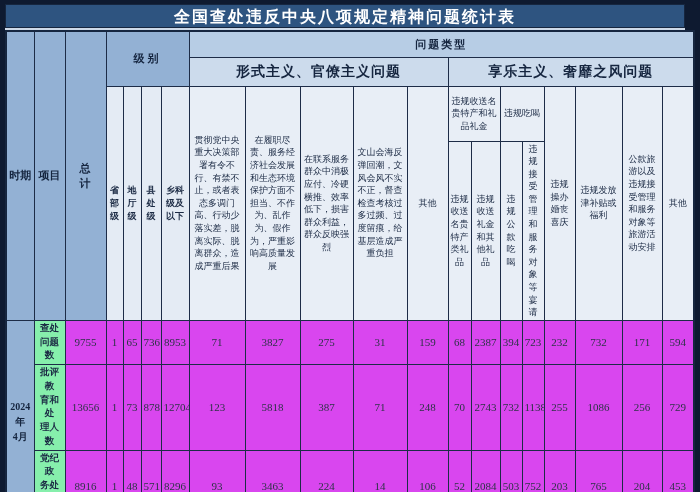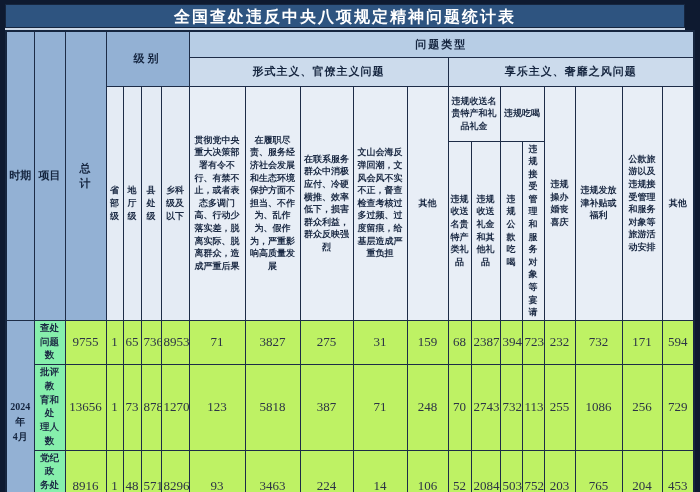--- a/index.html
+++ b/index.html
@@ -17,26 +17,26 @@
   table.stats{
     border-collapse:collapse;table-layout:fixed;width:690px;
     border:2px solid #16263f;
   }
   table.stats td{
     border:1px solid #1d2c47;text-align:center;vertical-align:middle;
     padding:1px 2px;box-sizing:border-box;overflow:hidden;
   }
   td.hd-big{background:#93b1d4;font-weight:bold;font-size:11px;color:#15253f;}
   td.hd-kind{background:#b7cde5;font-weight:bold;font-size:11px;color:#15253f;letter-spacing:2px;}
-  td.hd-sub{background:#ccdbec;font-weight:bold;font-size:11px;color:#15253f;letter-spacing:1px;}
-  td.hd-cat{background:#e8eef6;font-weight:bold;font-size:9px;line-height:1.4;color:#1b2a44;text-align:center;padding:2px 2px;}
+  td.hd-sub{background:#ccdbec;font-weight:bold;font-size:14px;color:#15253f;letter-spacing:1px;}
+  td.hd-cat{background:#e8eef6;font-weight:normal;font-size:9px;line-height:1.4;color:#1b2a44;text-align:center;padding:2px 2px;}
   td.hd-level{background:#e4ebf4;font-weight:bold;font-size:9px;line-height:1.45;margin-top:31px;}
   td.period-cell{background:#93b1d4;font-weight:bold;font-size:10px;white-space:pre-line;line-height:1.5;color:#15253f;}
   td.item-cell{background:#86efac;font-weight:bold;font-size:9.5px;white-space:pre-line;line-height:1.45;}
-  td.num-cell{background:#bef264;font-size:13px;color:#2c3346;white-space:nowrap;padding:0;}
+  td.num-cell{background:#d946ef;font-size:11px;color:#2c3346;white-space:nowrap;padding:0;}
   td.stack{white-space:pre-line;letter-spacing:1px;}
 </style>
 </head>
 <body>
 
 <div id="root">
   <div id="title-bar">
     <span>全国查处违反中央八项规定精神问题统计表</span>
   </div>
   <div id="gap"></div>

